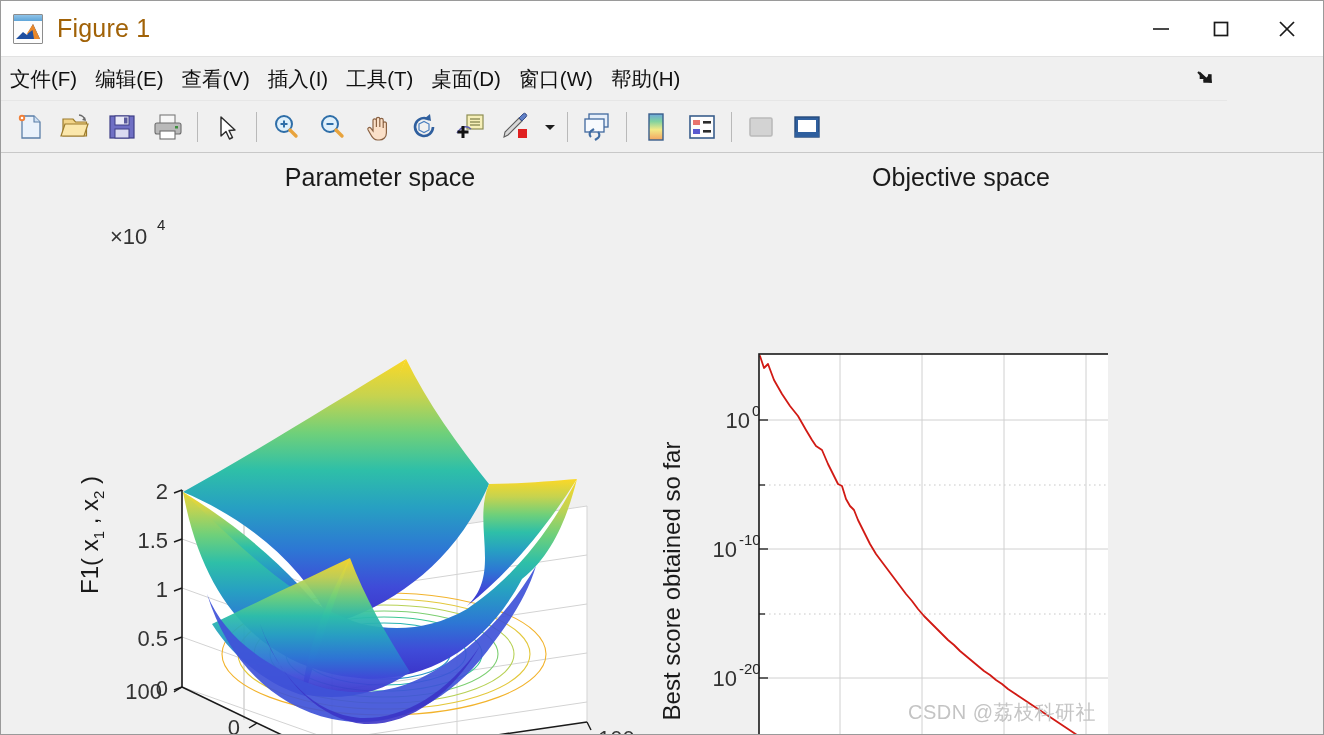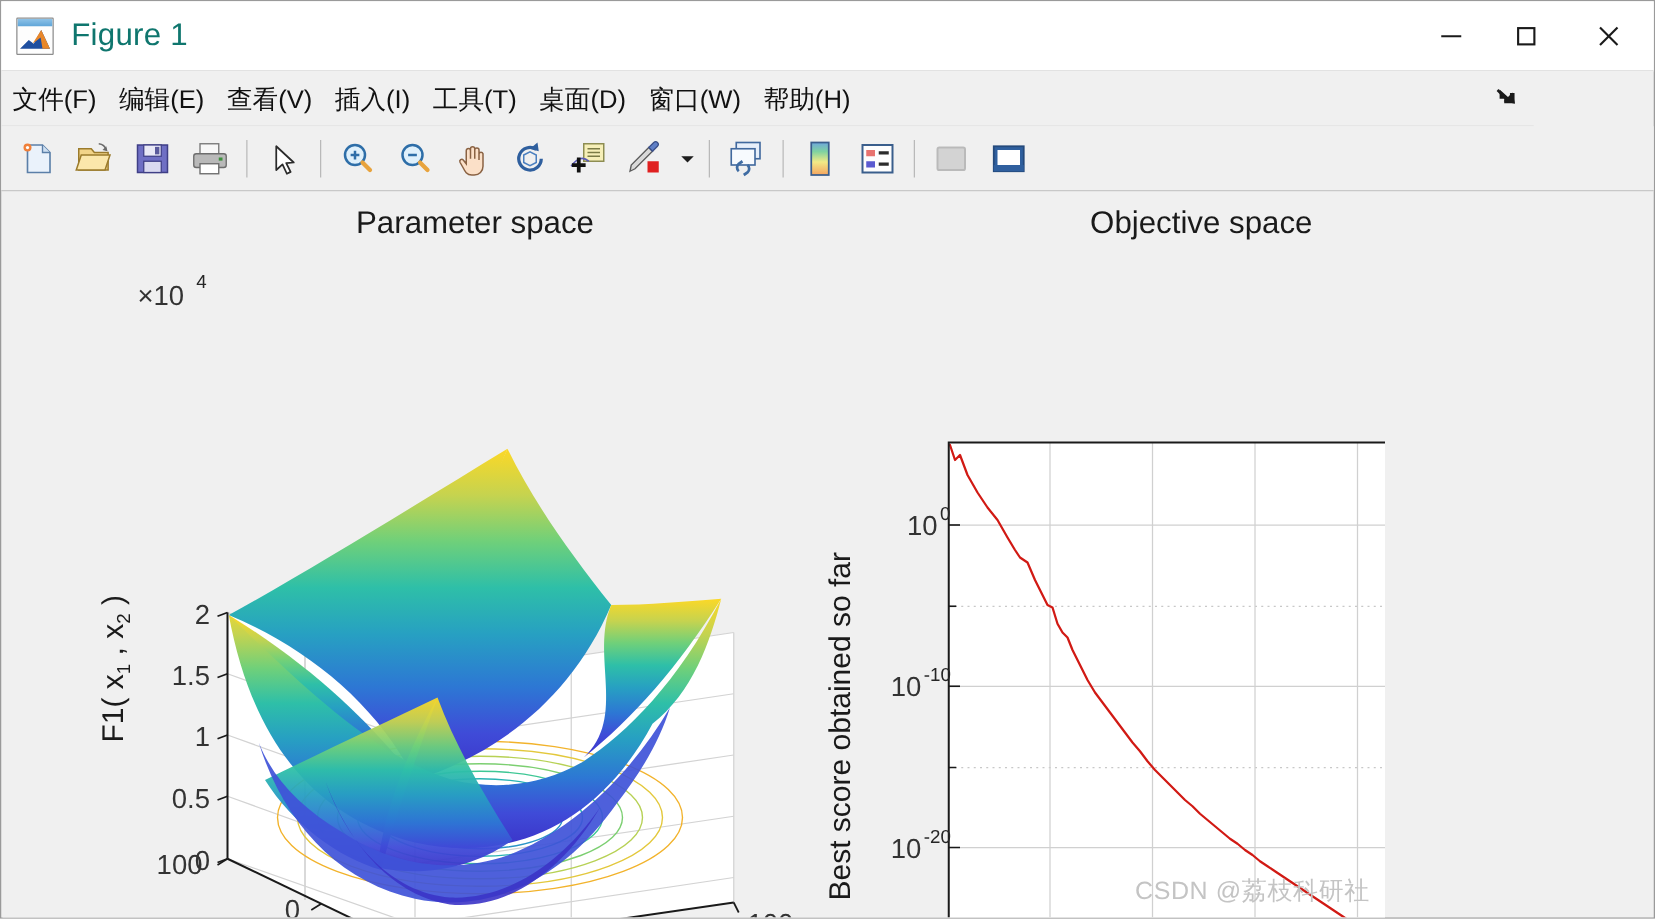--- a/index.html
+++ b/index.html
@@ -30,21 +30,21 @@
     position: relative; overflow: hidden;
     border-radius: 1px;
   }
   .app-icon .bar {
     position: absolute; left: 0; top: 0; width: 100%; height: 6px;
     background: linear-gradient(#8fc3e8,#5fa5d8);
   }
   .app-icon .wave { position: absolute; left: 0; top: 6px; width: 100%; height: 22px; }
   .title-text {
     margin-left: 14px;
-    font-size: 25px; color: #0f766e; font-weight: 400;
+    font-size: 25px; color: #a16207; font-weight: 400;
     letter-spacing: .2px;
   }
   .winbtns { margin-left: auto; display: flex; height: 56px; }
   .winbtn {
     width: 60px; height: 56px;
     display: flex; align-items: center; justify-content: center;
     color: #1a1a1a;
   }
   .winbtn:last-child { width: 72px; }
   .winbtn svg { display: block; }

